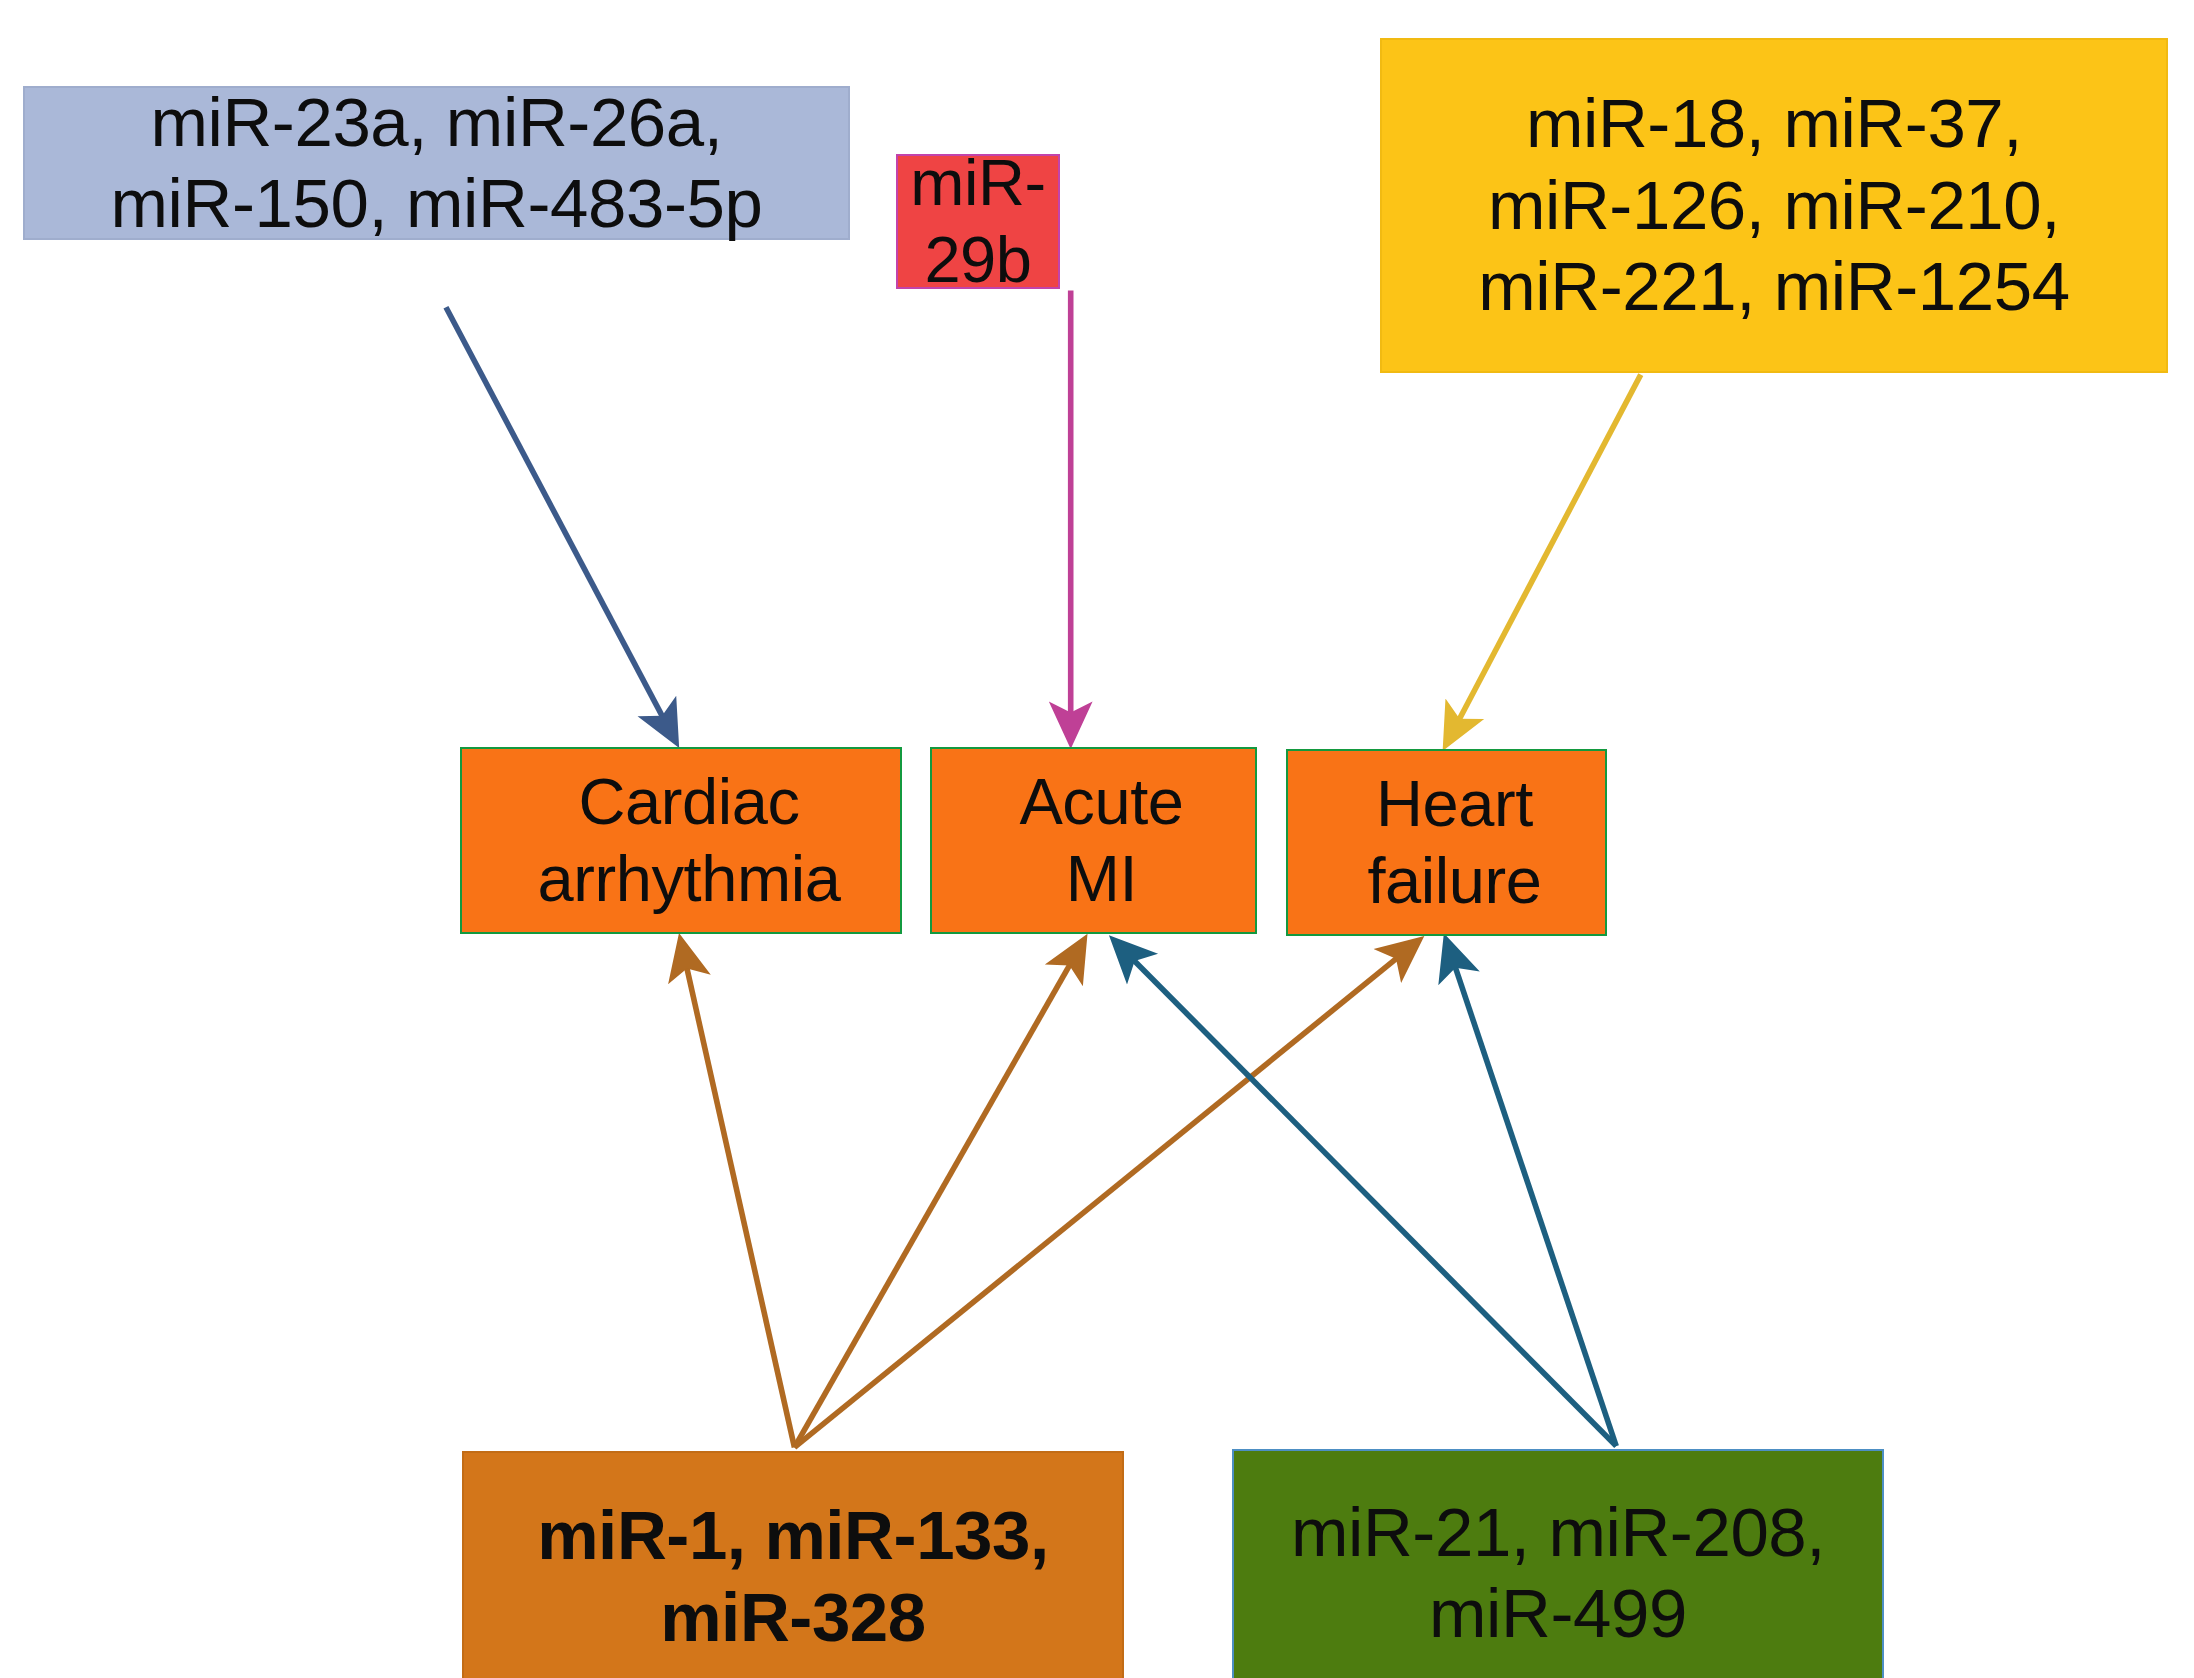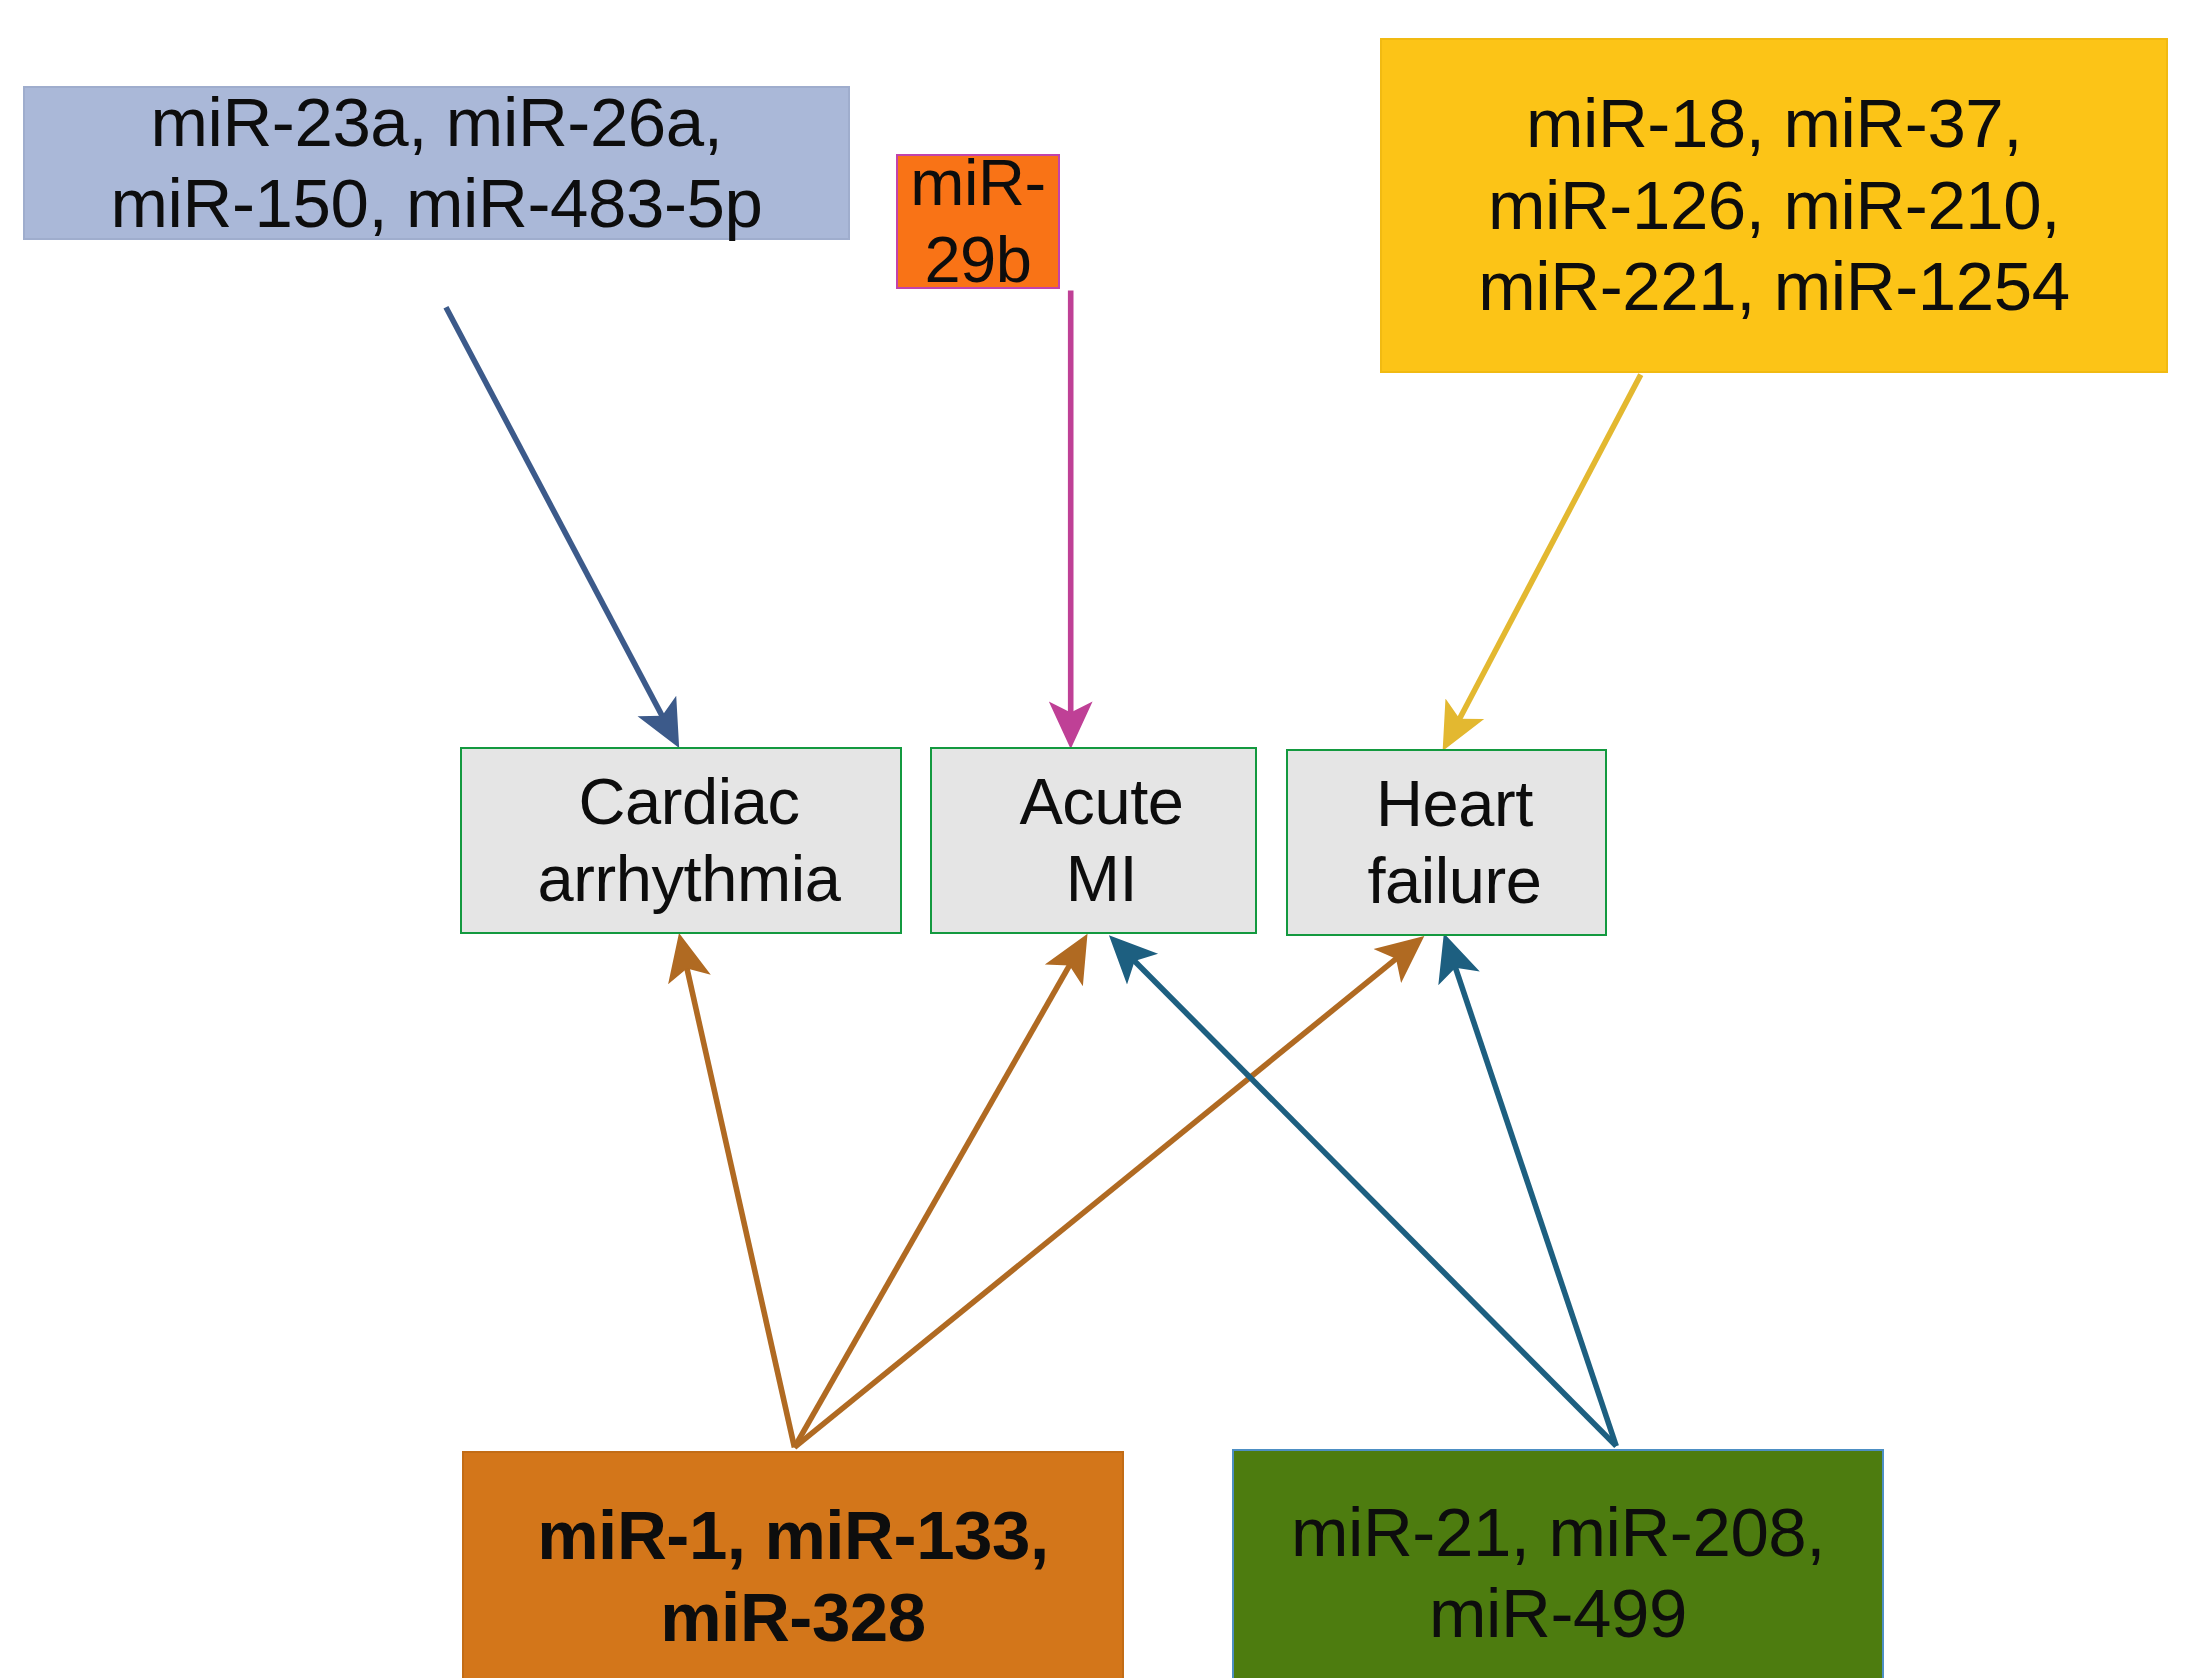--- a/index.html
+++ b/index.html
@@ -42,34 +42,34 @@
   
   .n-mirna-blue {
     left: 23px;  top: 62px;  width: 827px; height: 154px;
     background: #aab8d8;
     border: 2.1px solid #9fadcd;
     font-size: 69px;
     padding: 0 9.8px;
   }
   .n-mirna-pink {
     left: 896px; top: 130px; width: 164px; height: 135px;
-    background: #f97316;
+    background: #ef4444;
     border: 2.1px solid #c243ab;
     font-size: 65px;
   }
   .n-mirna-yellow {
     left: 1380px; top: 14px;  width: 788px; height: 335px;
     background: #fcc417;
     border: 2.1px solid #f1ba12;
     font-size: 69px;
     padding: 0 11.2px;
   }
   
   .n-disease {
-    background: #e5e5e5;
+    background: #f97316;
     border: 2.1px solid #13993f;
     font-size: 65px;
     padding-left: 16px;
   }
   .n-arrhythmia { left: 460px;  top: 723px; width: 442px; height: 187px; }
   .n-ami        { left: 930px; top: 723px; width: 327px; height: 187px; }
   .n-hf         { left: 1286px; top: 725px; width: 321px; height: 187px; }
   
   .n-mirna-orange {
     left: 462px;  top: 1427px; width: 662px; height: 251px;

